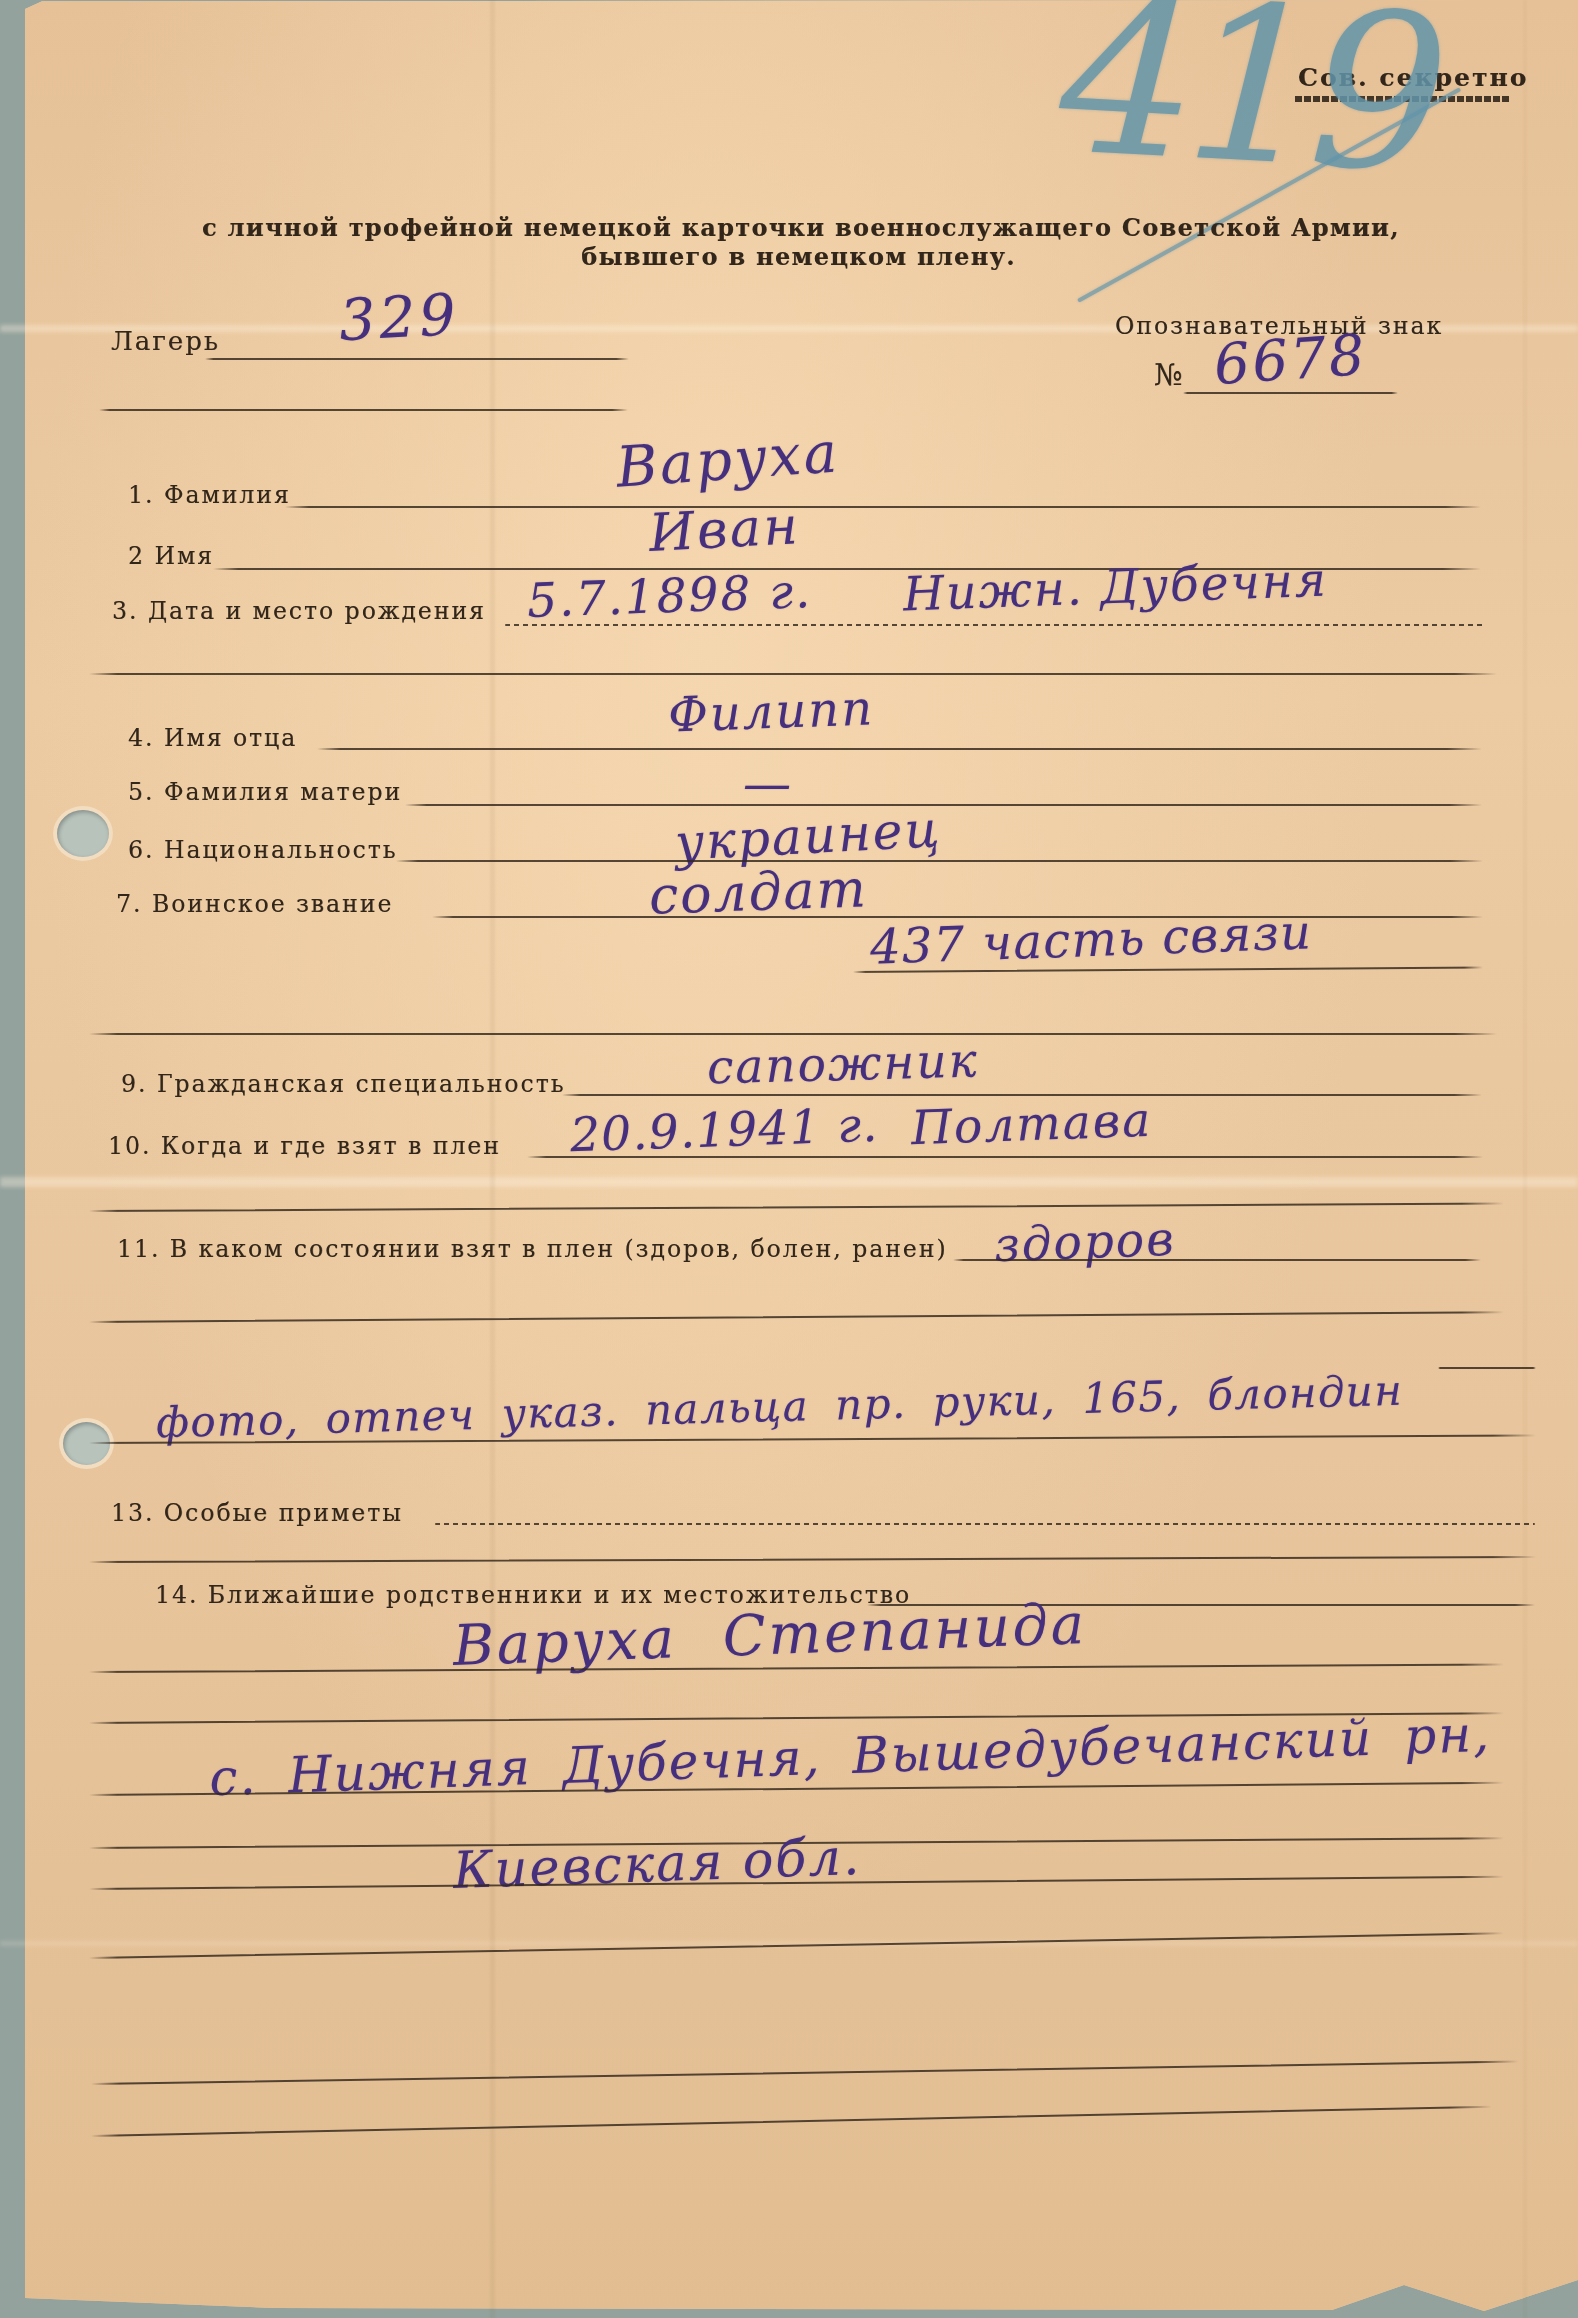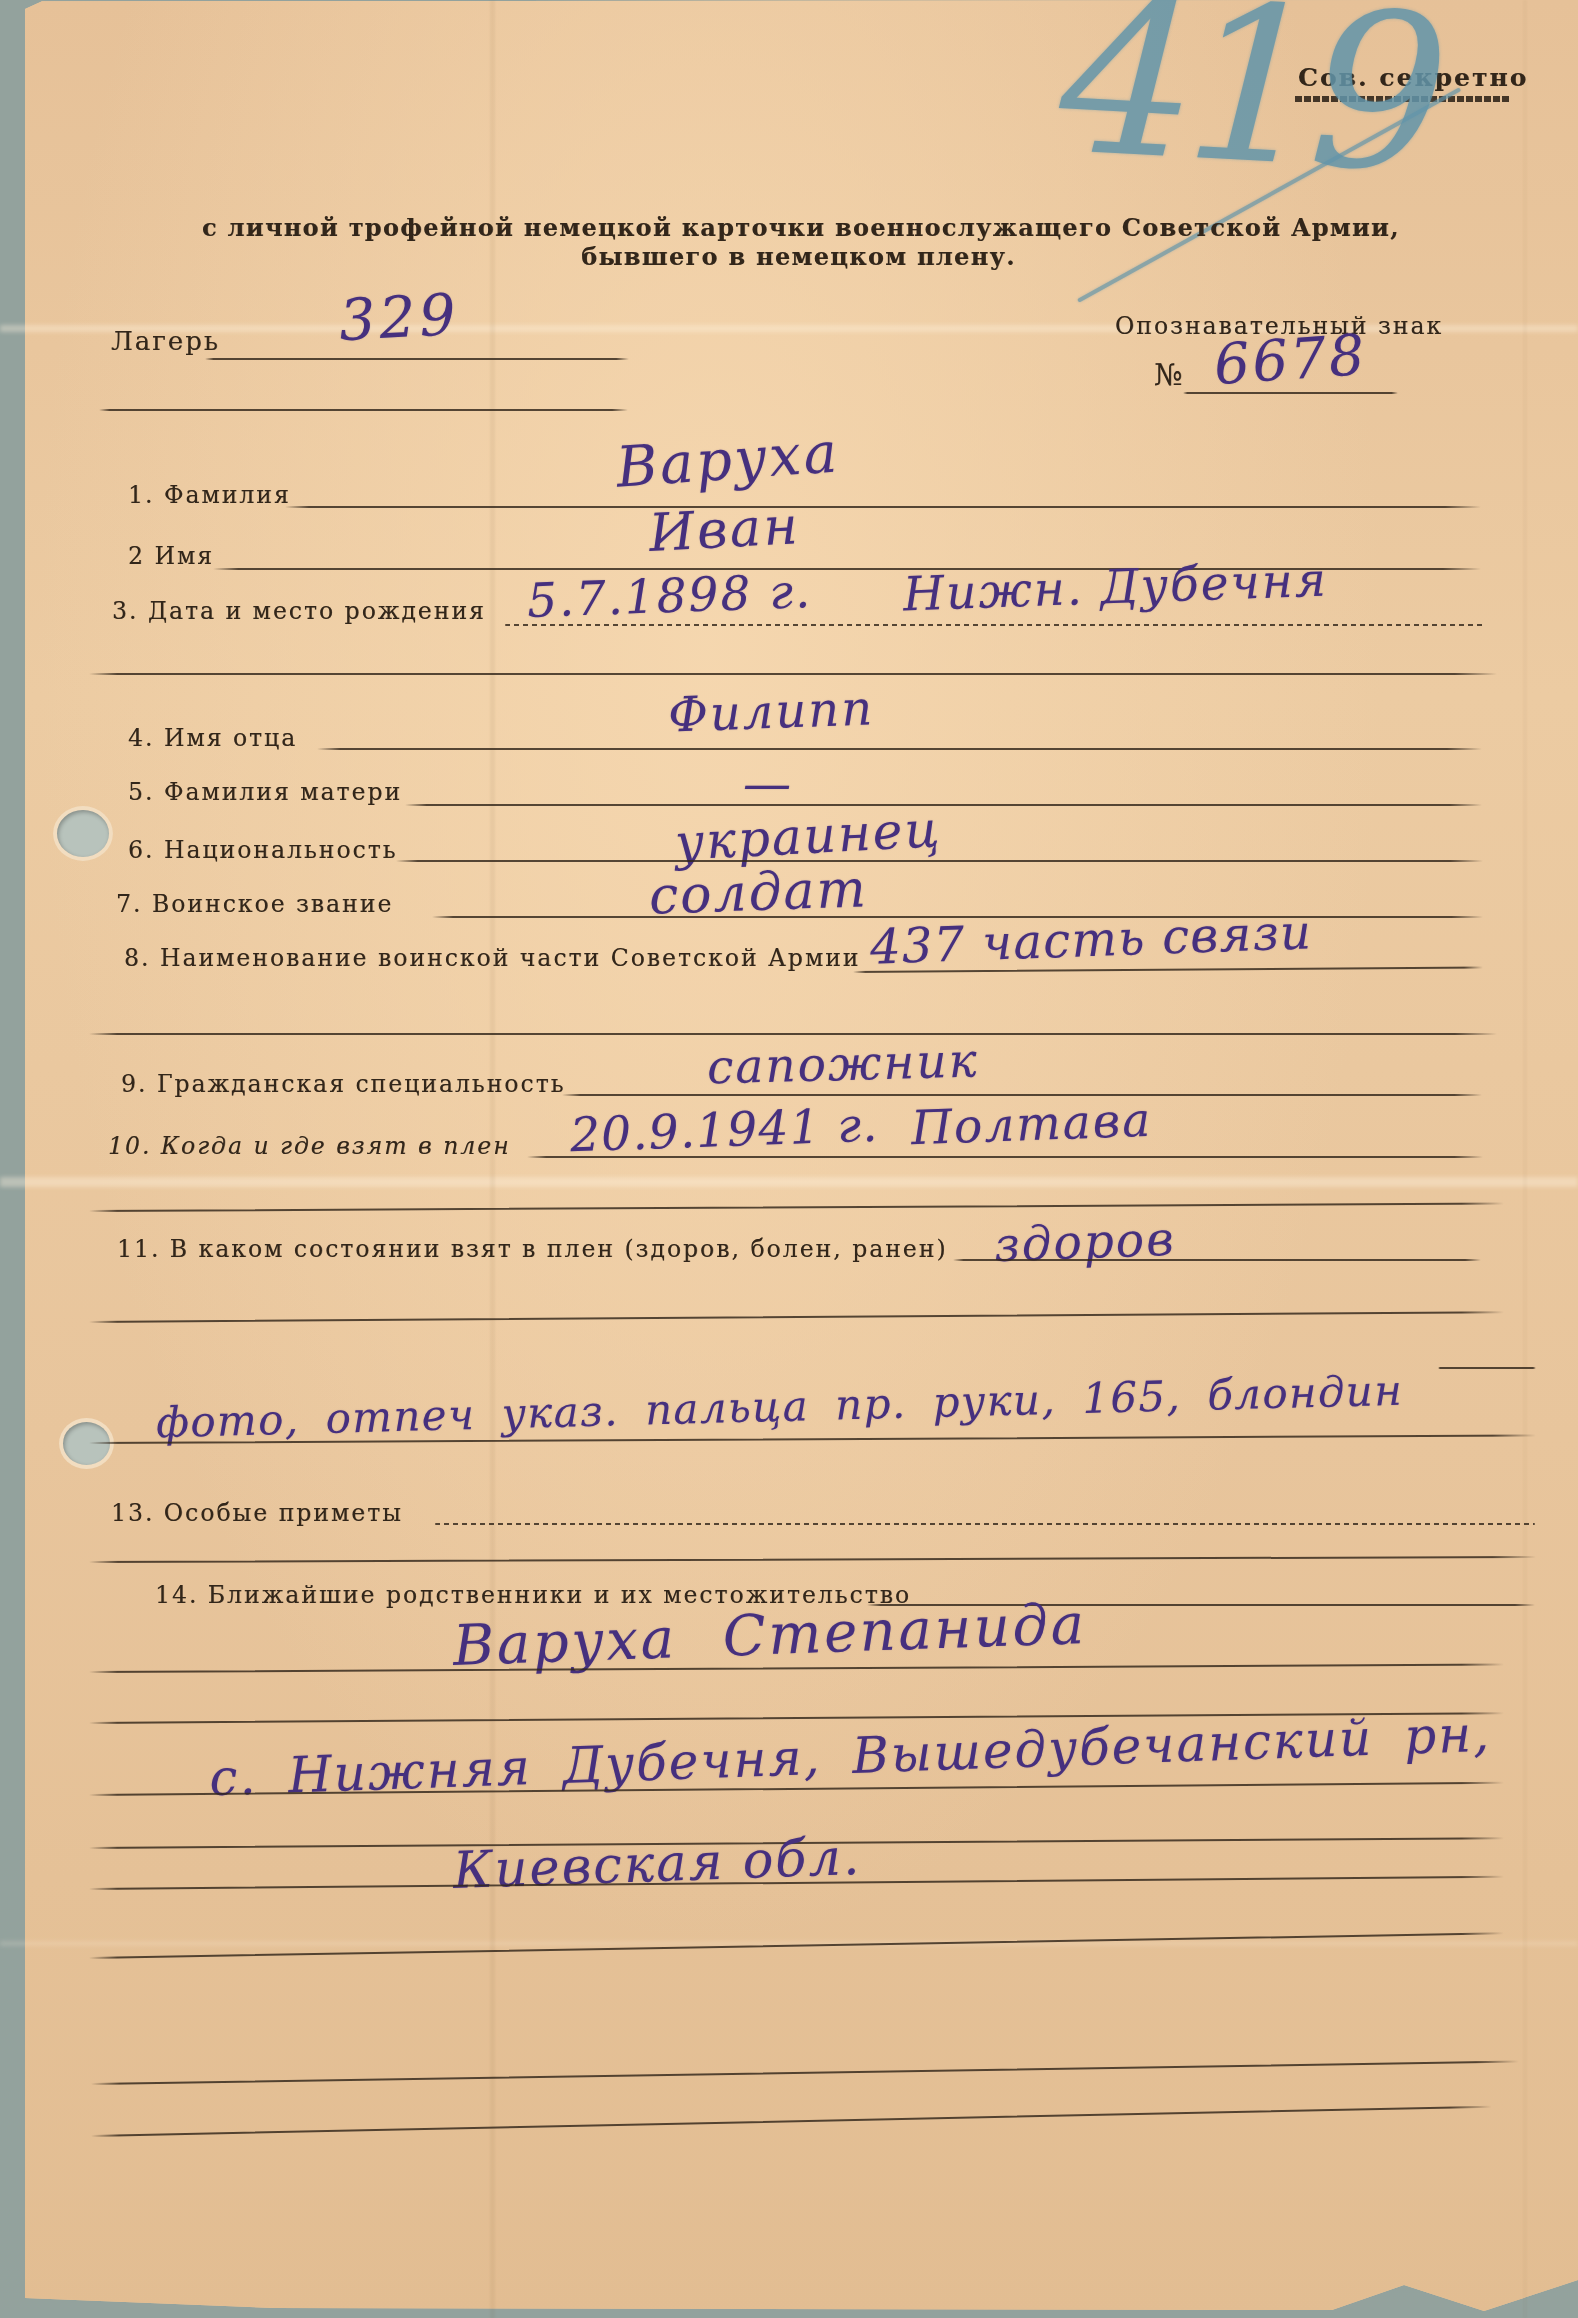--- a/index.html
+++ b/index.html
@@ -95,30 +95,29 @@
   <div class="rule" style="left:405px;top:804px;width:1077px;"></div>
 
   <div class="lbl" style="left:128px;top:836px;">6. Национальность</div>
   <div class="hw" style="left:675px;top:807px;font-size:50px;letter-spacing:2px;transform:rotate(-3deg);">украинец</div>
   <div class="rule" style="left:396px;top:860px;width:1087px;"></div>
 
   <div class="lbl" style="left:116px;top:890px;">7. Воинское звание</div>
   <div class="hw" style="left:649px;top:862px;font-size:52px;letter-spacing:2px;transform:rotate(-2deg);">солдат</div>
   <div class="rule" style="left:432px;top:916px;width:1051px;"></div>
 
-  <div class="lbl" style="left:124px;top:944px;">8. Наименование воинской части Советской Армии</div>
   <div class="hw" style="left:870px;top:911px;font-size:48px;letter-spacing:1.3px;transform:rotate(-2deg);">437 часть связи</div>
   <div class="rule" style="left:853px;top:971px;width:630px;transform:rotate(-0.4deg);"></div>
   <div class="rule" style="left:89px;top:1033px;width:1408px;"></div>
 
   <div class="lbl" style="left:121px;top:1070px;">9. Гражданская специальность</div>
   <div class="hw" style="left:707px;top:1036px;font-size:47px;letter-spacing:2px;transform:rotate(-1.5deg);">сапожник</div>
   <div class="rule" style="left:562px;top:1094px;width:920px;"></div>
 
-  <div class="lbl" style="left:108px;top:1132px;font-style:italic;">10. Когда и где взят в плен</div>
+  <div class="lbl" style="left:108px;top:1132px;">10. Когда и где взят в плен</div>
   <div class="hw" style="left:570px;top:1102px;font-size:47px;letter-spacing:1.3px;transform:rotate(-2deg);">20.9.1941 г.</div>
   <div class="hw" style="left:911px;top:1096px;font-size:47px;letter-spacing:2px;transform:rotate(-2deg);">Полтава</div>
   <div class="rule" style="left:527px;top:1156px;width:956px;"></div>
   <div class="rule" style="left:89px;top:1210px;width:1415px;transform:rotate(-0.3deg);"></div>
 
   <div class="lbl" style="left:117px;top:1235px;">11. В каком состоянии взят в плен (здоров, болен, ранен)</div>
   <div class="hw" style="left:994px;top:1214px;font-size:47px;letter-spacing:2px;transform:rotate(-2deg);">здоров</div>
   <div class="rule" style="left:953px;top:1259px;width:528px;"></div>
   <div class="rule" style="left:89px;top:1321px;width:1415px;transform:rotate(-0.4deg);"></div>
 

